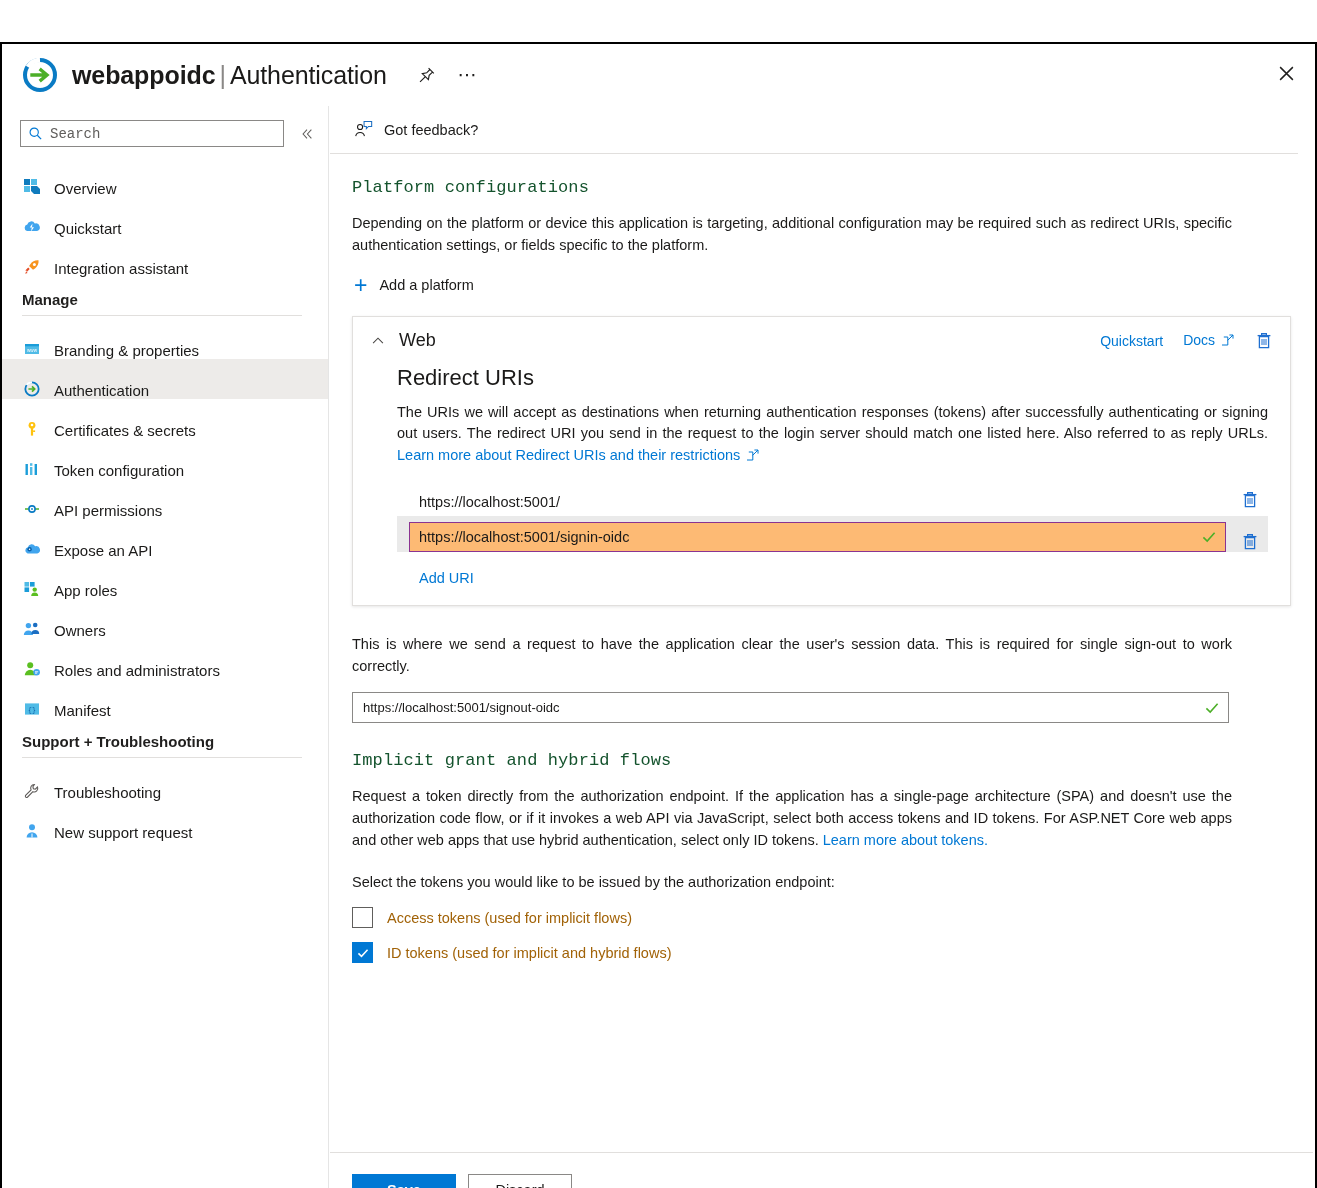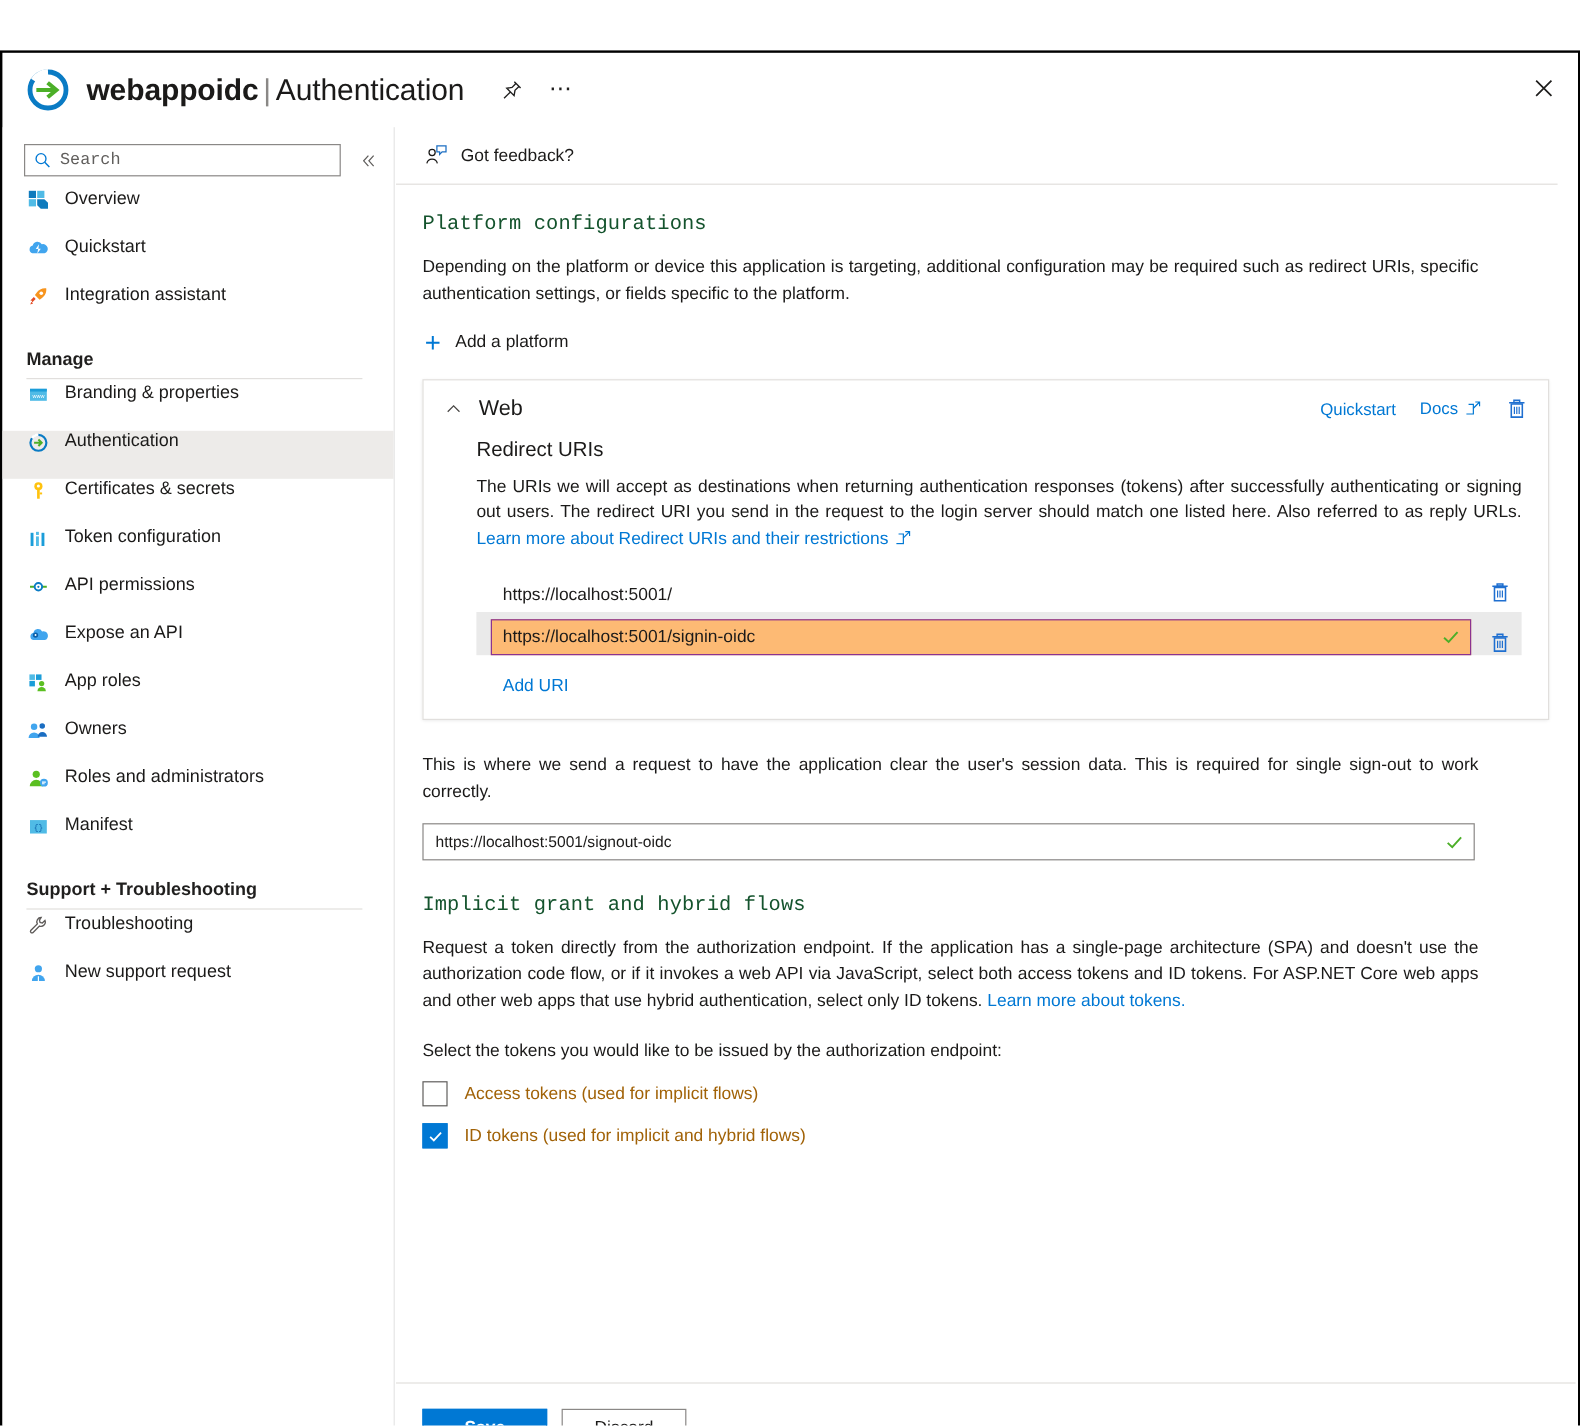--- a/index.html
+++ b/index.html
@@ -76,21 +76,21 @@
     margin-left: 6px; width: 200px;
   }
   .search-box input::placeholder { color: #605e5c; }
   .collapse-btn {
     margin-left: 12px; width: 22px; height: 22px; cursor: pointer;
     display: flex; align-items: center; justify-content: center;
     color: #605e5c; font-size: 15px;
   }
   .navlist { margin-top: 10px; }
   .nav-item {
-    display: flex; align-items: flex-start;
+    display: flex; align-items: flex-end;
     height: 40px; padding-left: 20px;
     cursor: pointer;
     font-size: 15px; color: #1b1a19;
   }
   .nav-item.selected { background: #edebe9; }
   .nav-ico {
     flex: 0 0 20px; width: 20px; height: 20px;
     display: flex; align-items: center; justify-content: center;
     margin-right: 12px;
   }
@@ -122,21 +122,21 @@
   }
   .cmd-btn .ci { margin-right: 11px; display: flex; }
 
   .pane { padding: 24px 24px 0 22px; }
 
   h2.sect {
     font-size: 17px; font-weight: 400; color: #14532d;
     margin-bottom: 16px; letter-spacing: 0.1px; font-family: Liberation Mono, monospace;
   }
   h3.sub {
-    font-size: 17px; font-weight: 400; color: #1b1a19;
+    font-size: 22px; font-weight: 400; color: #1b1a19;
     margin-bottom: 11px;
   }
   p.desc {
     font-size: 14.5px; line-height: 1.5; color: #1b1a19;
     text-align: justify;
     max-width: 880px;
   }
   a.link { color: #0078d4; text-decoration: none; cursor: pointer; }
 
   .addplat {

